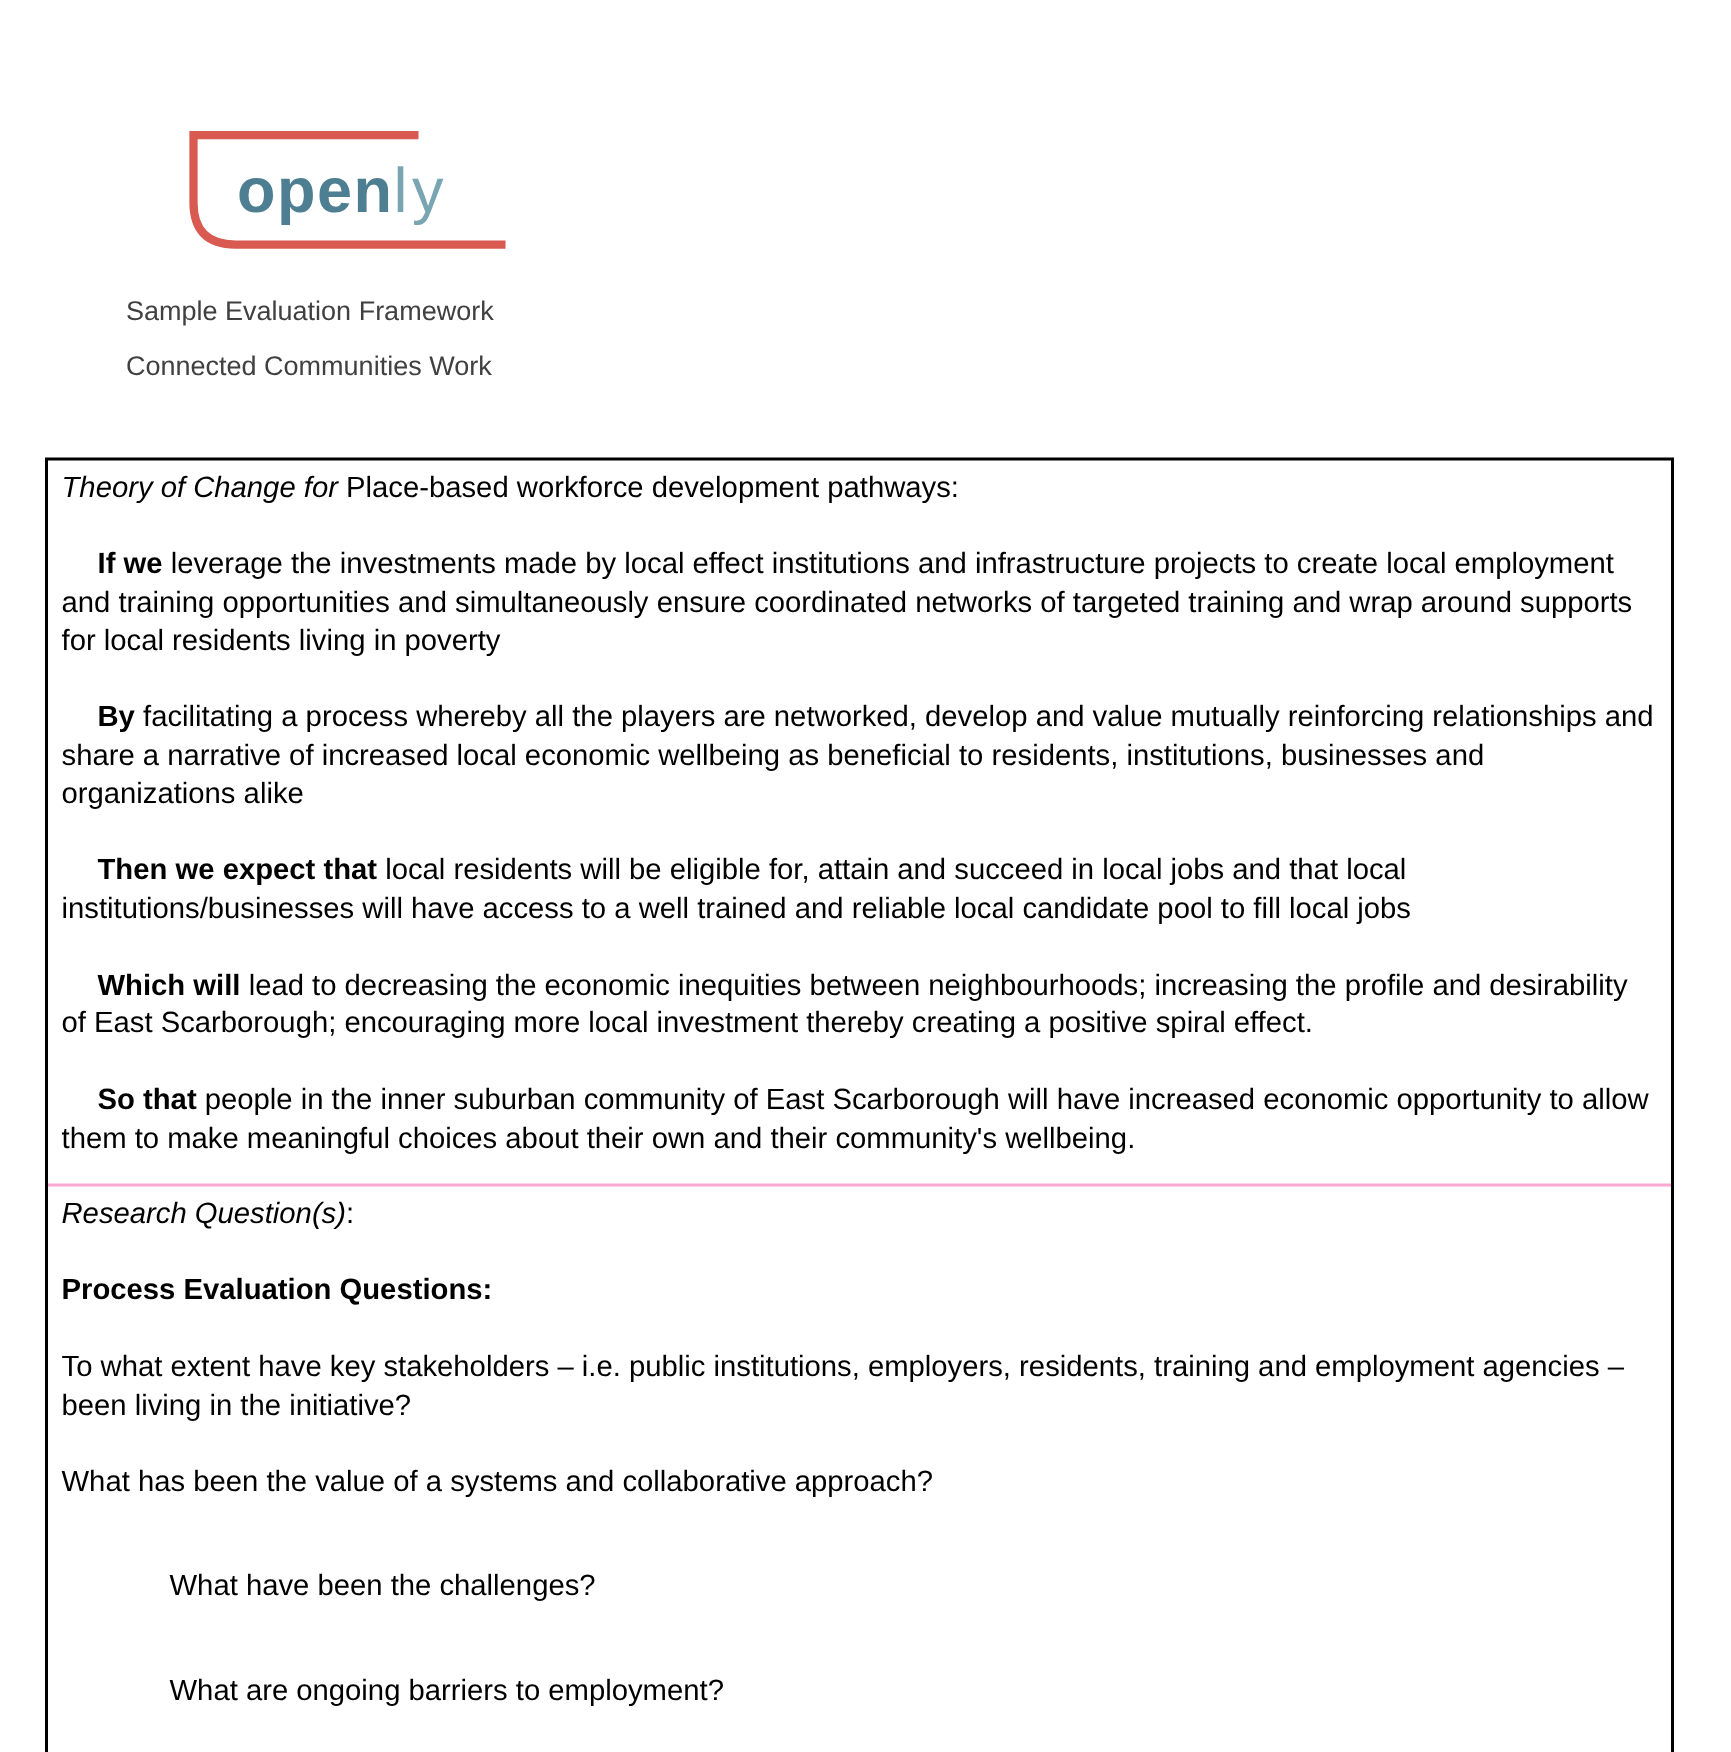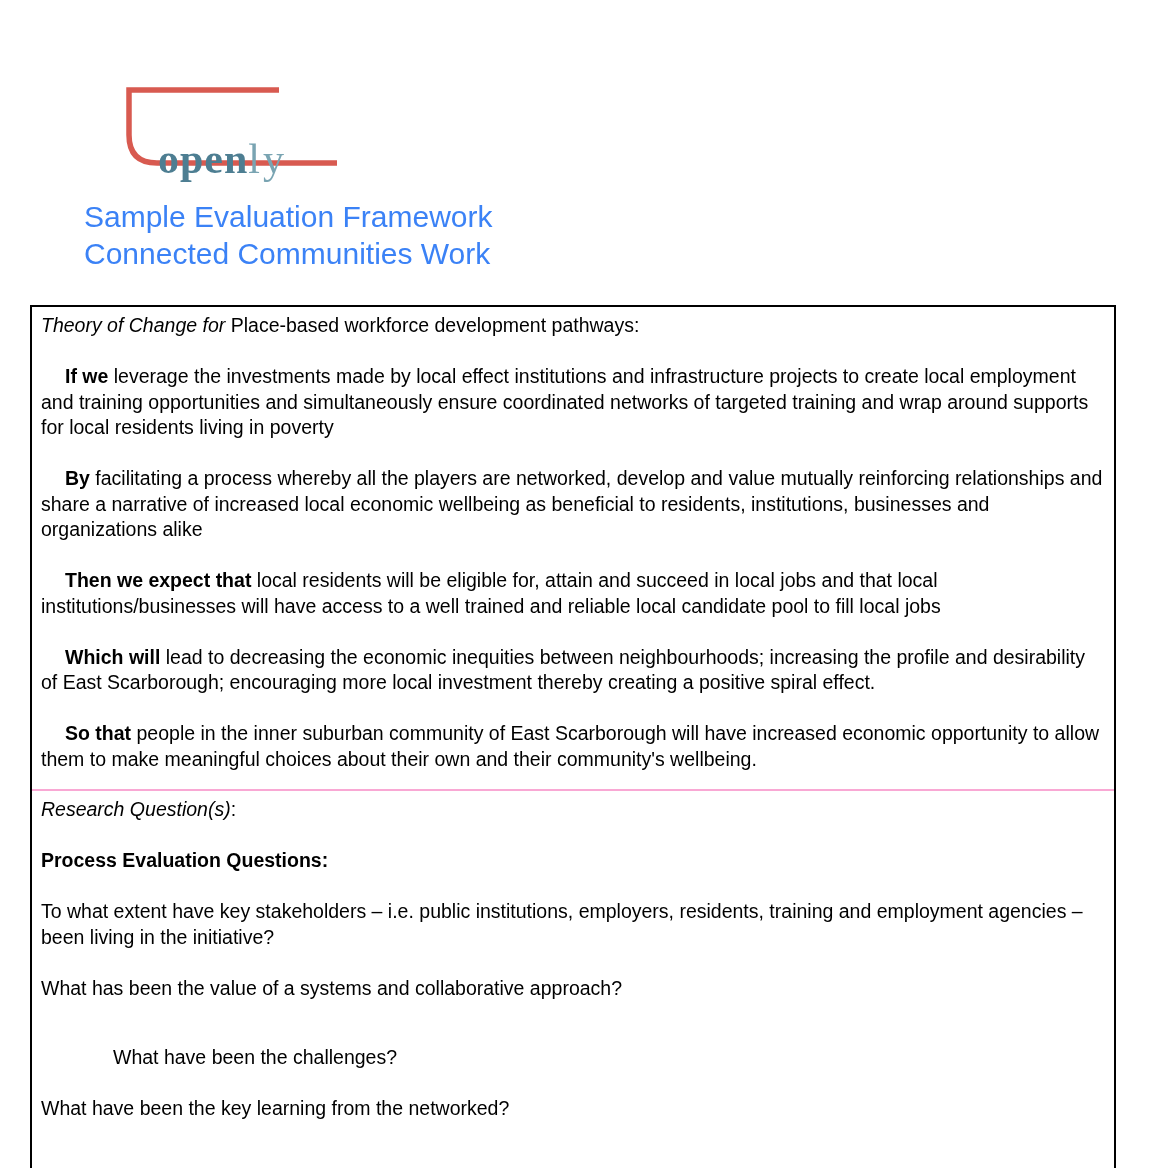--- a/index.html
+++ b/index.html
@@ -29,45 +29,44 @@
   }
   .logo svg {
     position: absolute;
     left: 0;
     top: 0;
   }
   .logo-text {
     position: absolute;
     left: 36px;
     top: 19px;
-    font-family: Liberation Serif, serif;
+    font-family: Liberation Sans, sans-serif;
     font-size: 42px;
     line-height: 44px;
     letter-spacing: 1px;
     white-space: nowrap;
-    margin-top: 32px;
   }
   .logo-open {
     font-weight: 700;
     color: #4d7e92;
   }
   .logo-ly {
     font-weight: 400;
     color: #79a4b2;
     letter-spacing: 3px;
   }
 
   
   .title {
     position: absolute;
     left: 84px;
-    top: 199px;
-    font-size: 30px;
+    top: 189px;
+    font-size: 18px;
     line-height: 36.5px;
-    color: #3b82f6;
+    color: #404040;
   }
 
   
   .doc-table {
     position: absolute;
     left: 30px;
     top: 305px;
     width: 1086px;
     height: 1000px;
     border: 2px solid #000;
@@ -132,19 +131,20 @@
       <p class="b">Process Evaluation Questions:</p>
 
       <p>To what extent have key stakeholders – i.e. public institutions, employers, residents, training and employment agencies – been living in the initiative?</p>
 
       <div class="qblock">
         <div>What has been the value of a systems and collaborative approach?</div>
         <div class="indent">What have been the challenges?</div>
       </div>
 
       <div class="qblock">
+        <div class="indent">What are ongoing barriers to employment?</div>
       </div>
 
       <p>What have been the key learning from the networked?</p>
     </div>
 
   </div>
 </div>
 
 </body></html>

